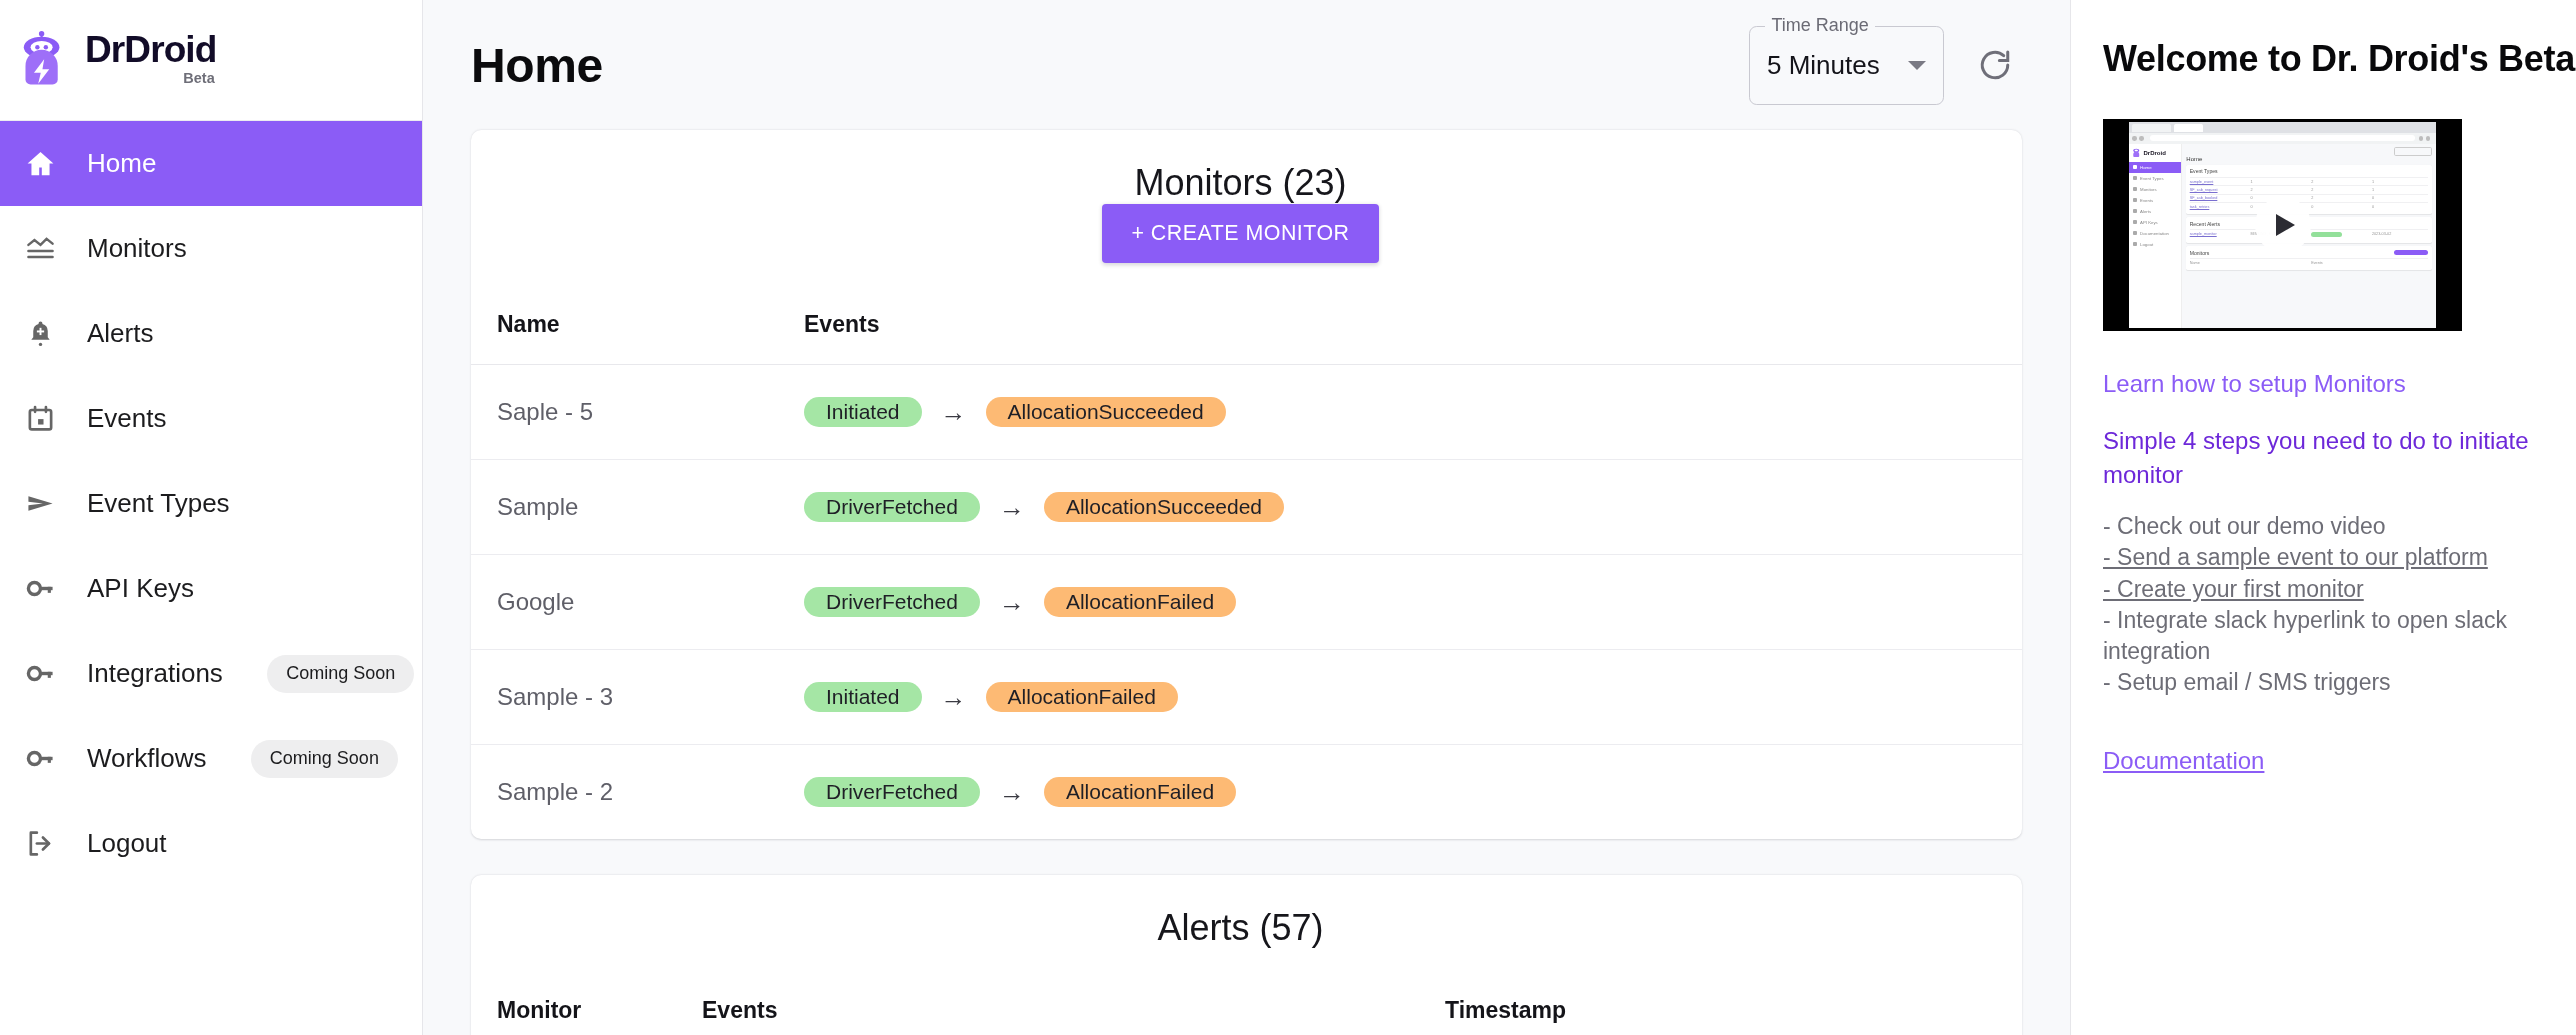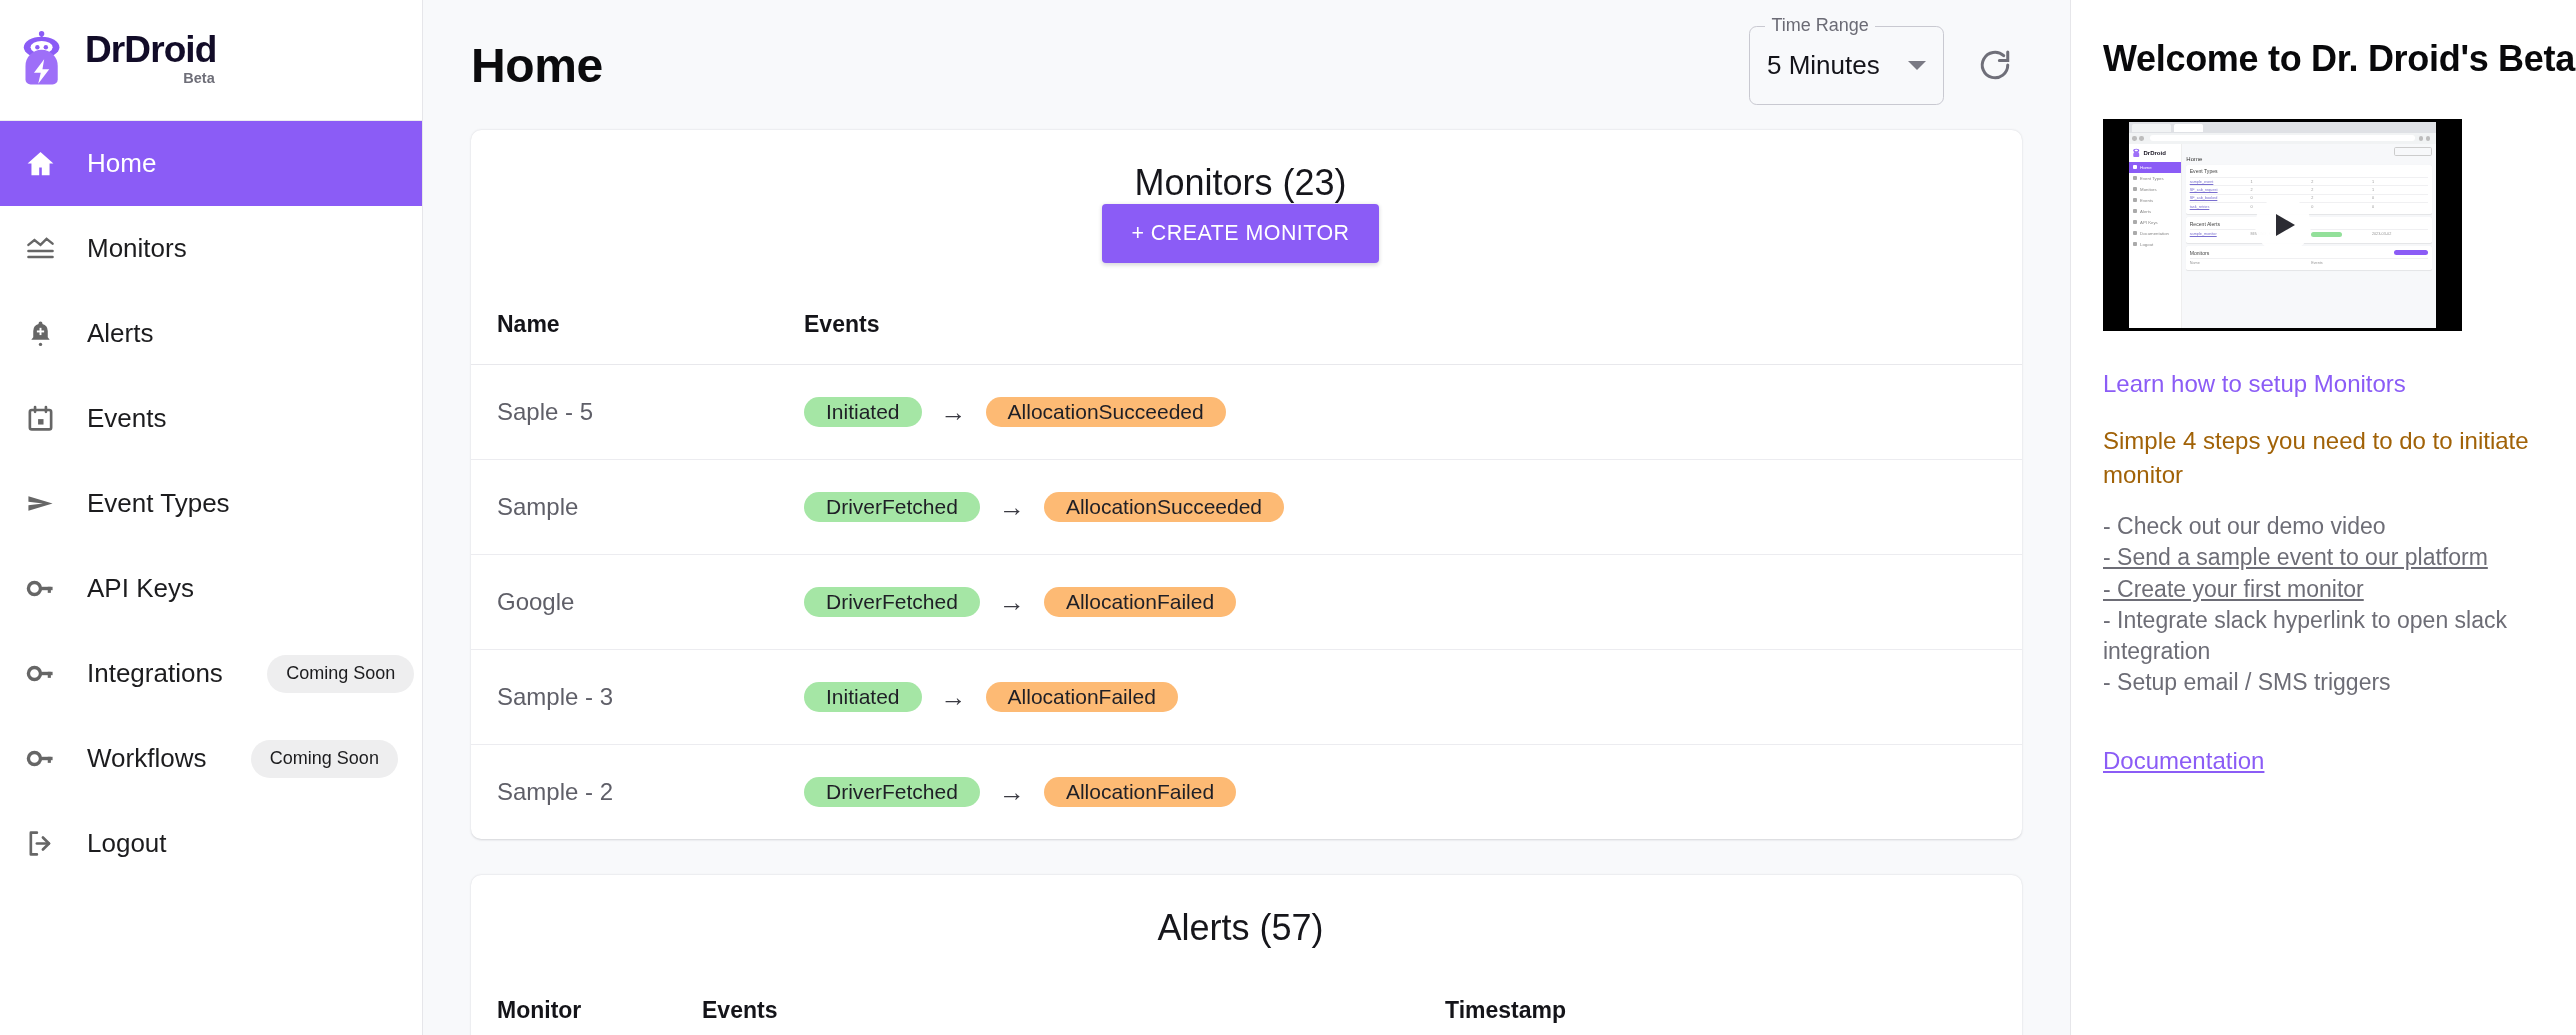--- a/index.html
+++ b/index.html
@@ -154,21 +154,21 @@
   .vid-topright { display:flex; justify-content:flex-end; gap:3.4px; align-items:center; }
   .vid-sel { width:38px; height:9.4px; border:0.9px solid #ccc; border-radius:1.7px; }
   .play-btn {
     position: absolute; left: 50%; top: 50%; transform: translate(-50%,-50%);
     width: 56px; height: 56px; border-radius: 50%; background: rgba(255,255,255,0.96);
     display: flex; align-items: center; justify-content: center; cursor: pointer;
   }
   .play-tri { width:0; height:0; border-left: 19px solid #2c2c33; border-top: 11px solid transparent; border-bottom: 11px solid transparent; margin-left: 5.1px; }
 
   .link-purple { color: #8b5cf6; font-size: 24px; display: block; margin-bottom: 26px; cursor: pointer; }
-  .rp-para { font-size: 24px; color: #a16207; line-height: 1.42; margin-bottom: 19px; }
+  .rp-para { font-size: 24px; color: #6d28d9; line-height: 1.42; margin-bottom: 19px; }
   .rp-bullets { font-size: 23px; color: #6d6d76; line-height: 1.36; }
   .rp-bullets .b { display: block; }
   .rp-bullets .ul { text-decoration: underline; cursor: pointer; }
   .doc-link { display: inline-block; margin-top: 48px; font-size: 24px; color: #8b5cf6; text-decoration: underline; cursor: pointer; }
 </style>
 </head>
 <body>
 
 <div class="app">
 

